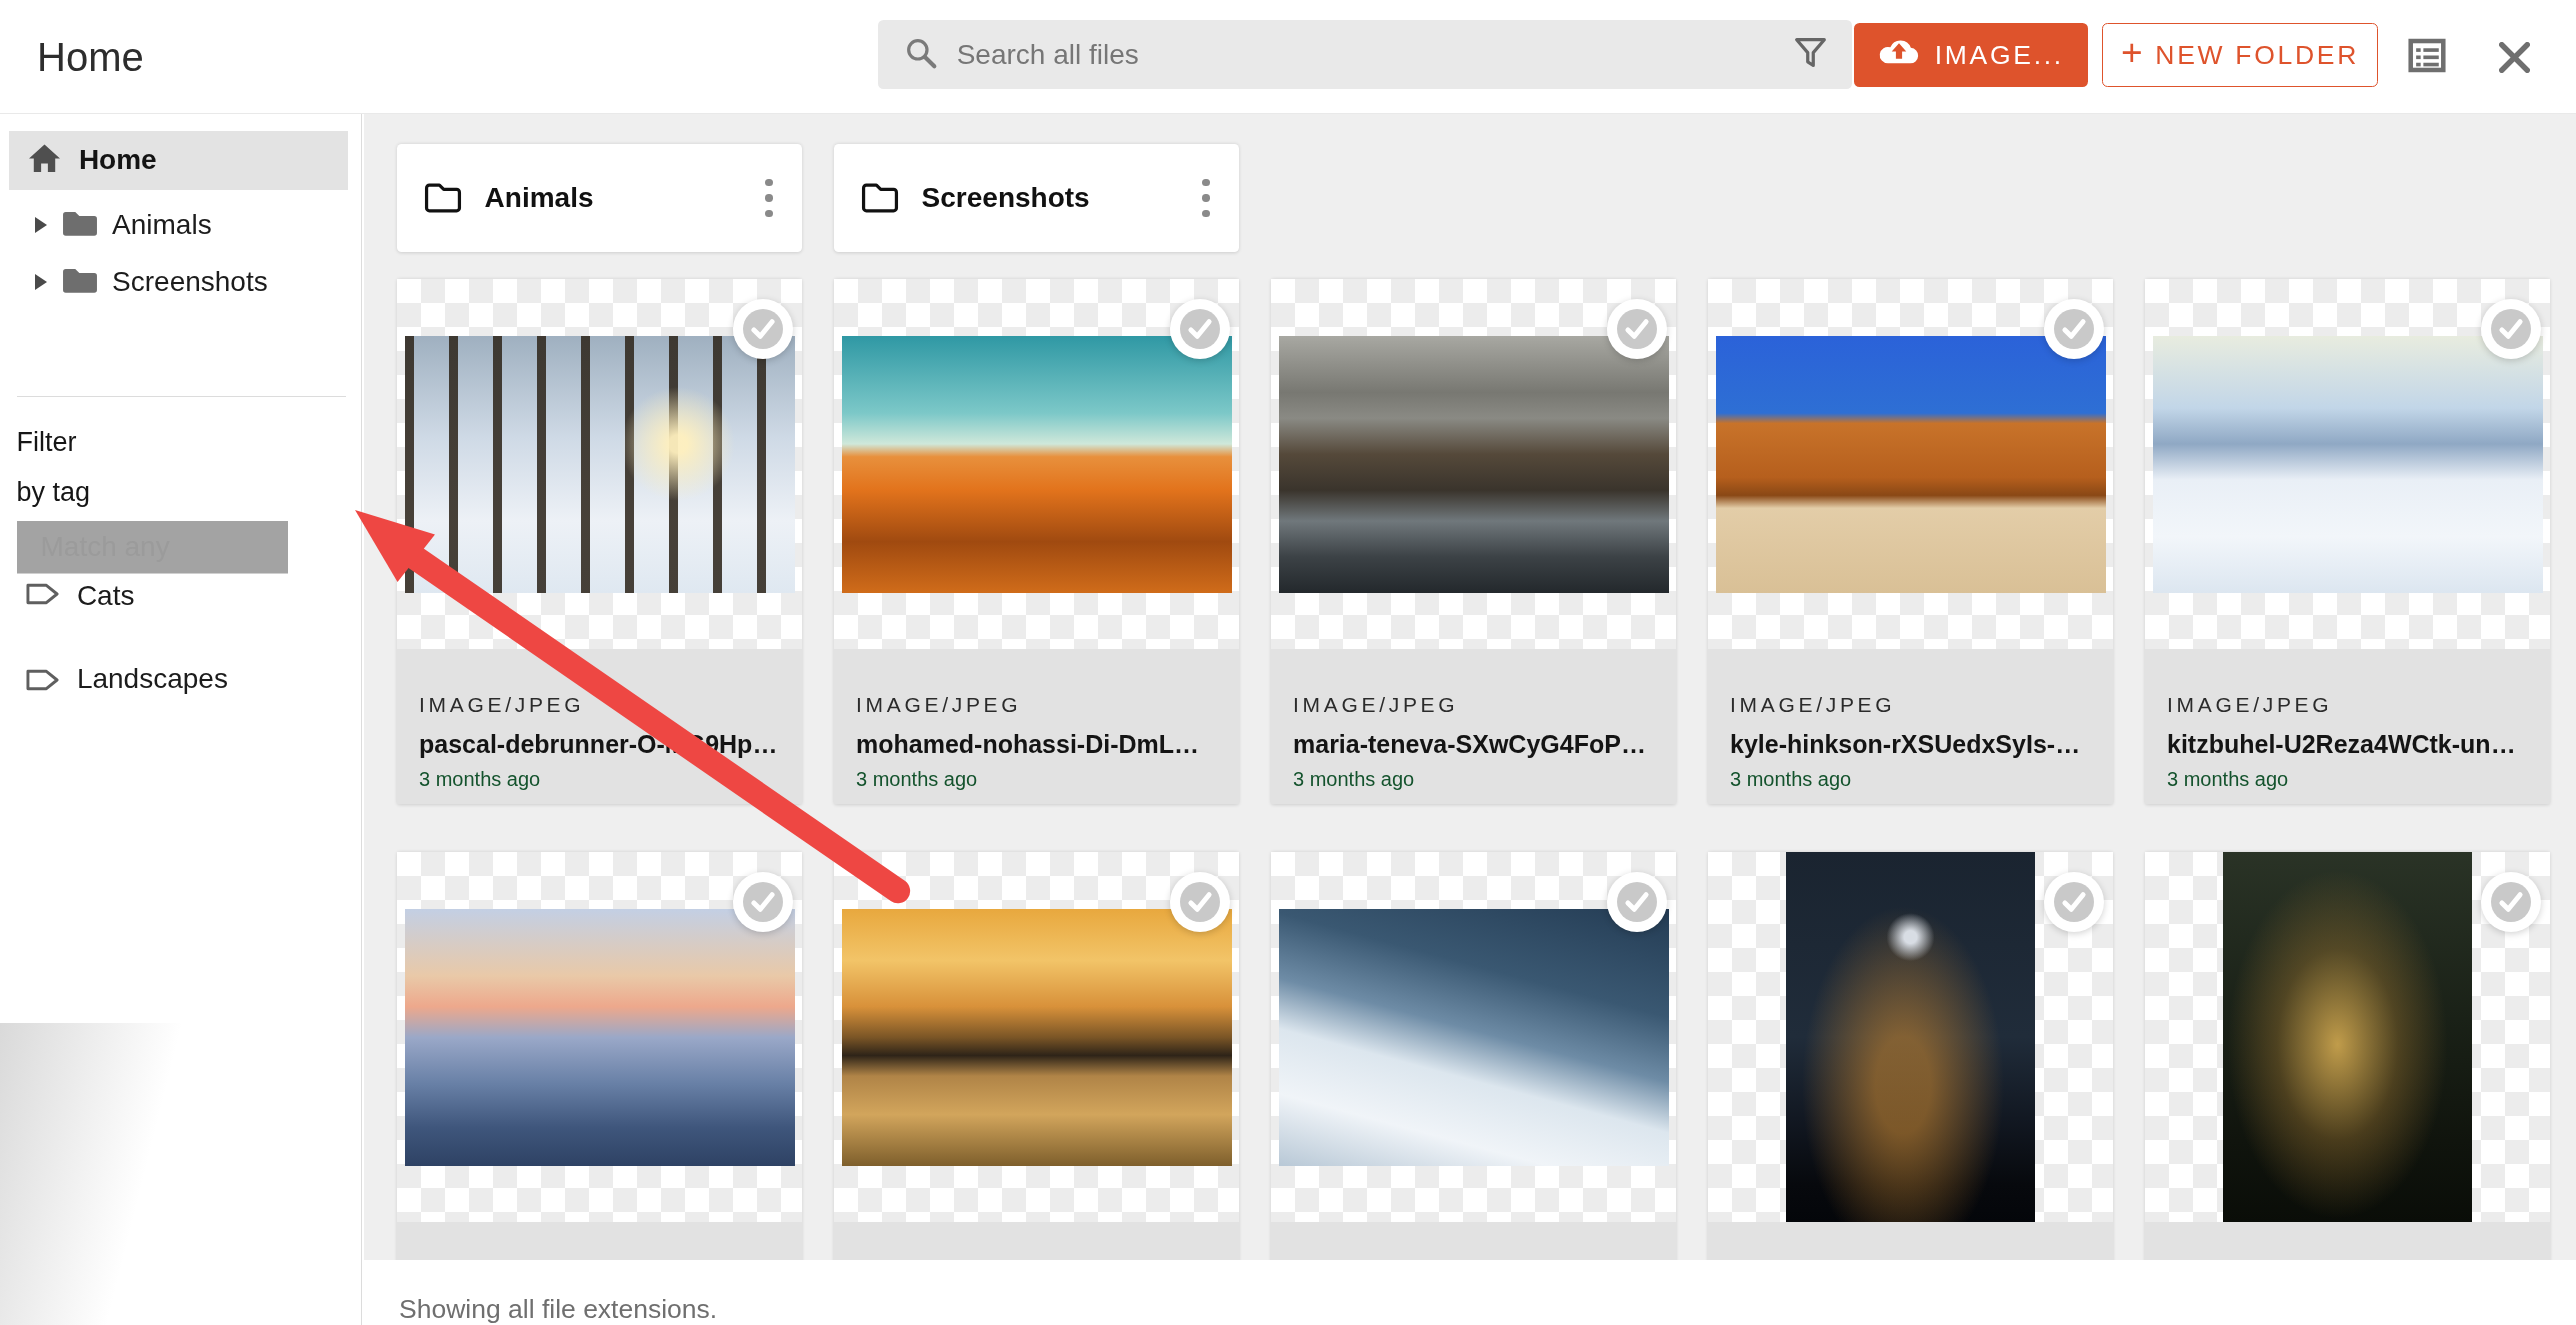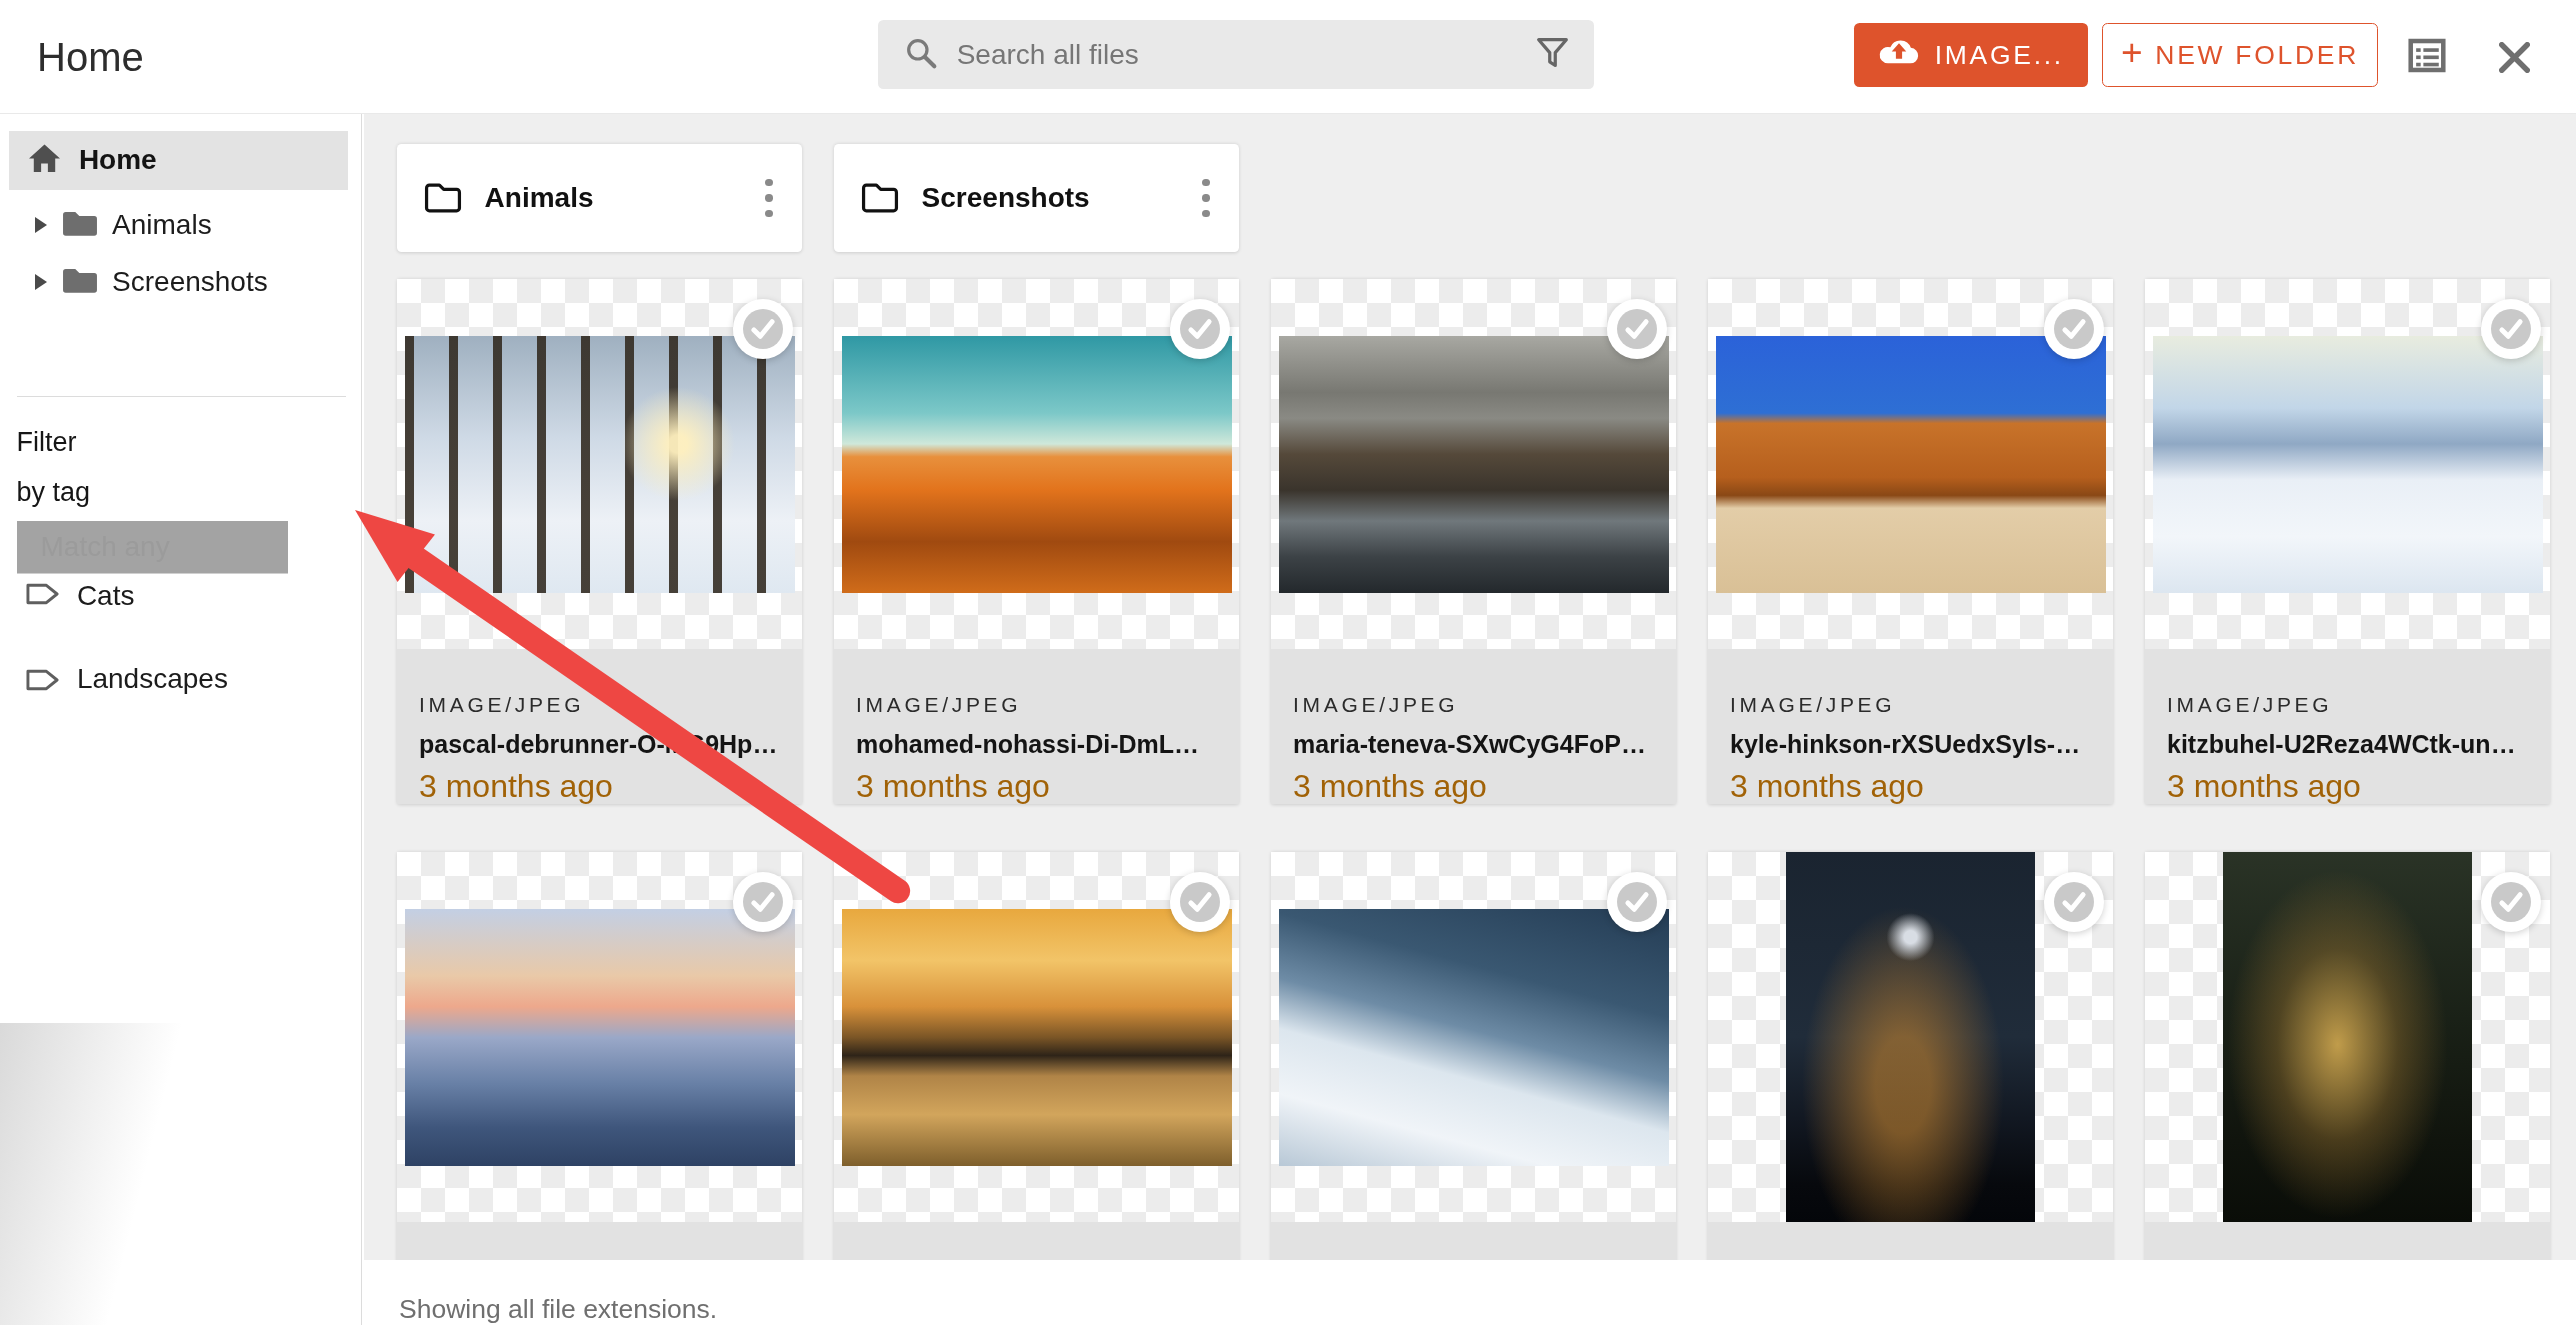--- a/index.html
+++ b/index.html
@@ -7,21 +7,21 @@
   body {
     font-family:"Liberation Sans","DejaVu Sans",sans-serif;
     background:#ffffff; color:#1f1f1f; position:relative;
   }
 
   
   .header { position:absolute; top:0; left:0; right:0; height:114px; background:#fff;
             border-bottom:0.9px solid #e9e9e9; z-index:20; }
   .page-title { position:absolute; left:37px; top:35px; font-size:40px; font-weight:400; color:#2d2d2d; }
 
-  .search-bar { position:absolute; left:878px; top:20px; width:716px; height:69px;
+  .search-bar { position:absolute; left:878px; top:20px; width:974px; height:69px;
                 background:#e9e9e9; border-radius:5.5px; display:flex; align-items:center; }
   .search-bar svg { flex:0 0 auto; }
   .search-icon-wrap { margin-left:27.4px; }
   .search-input { flex:1; height:100%; border:none; outline:none; background:transparent;
                   font-family:inherit; font-size:28px; color:#333; padding-left:18.3px; }
   .search-input::placeholder { color:#767676; opacity:1; }
   .funnel-wrap { margin-right:24px; cursor:pointer; }
 
   .btn { position:absolute; top:23px; height:64px; border-radius:5.5px; display:flex;
          align-items:center; justify-content:center; cursor:pointer; font-size:26.5px;
@@ -98,21 +98,21 @@
            background:#fff; box-shadow:0 1.8px 7.3px rgba(0,0,0,.18); display:flex; align-items:center;
            justify-content:center; cursor:pointer; }
   .check-inner { width:40px; height:40px; border-radius:50%; background:#c9c9c9; display:flex;
                  align-items:center; justify-content:center; }
 
   .meta { position:absolute; left:0; right:0; top:370px; bottom:0; background:#e2e2e2;
           padding:44px 22px 0 22px; }
   .f-type { font-size:21px; letter-spacing:3.7px; color:#2b2b2b; }
   .f-name { font-size:25px; font-weight:700; color:#141414; margin-top:12.8px; white-space:nowrap;
             overflow:hidden; text-overflow:ellipsis; }
-  .f-age { font-size:32px; color:#a16207; margin-top:9.1px; }
+  .f-age { font-size:20px; color:#14532d; margin-top:9.1px; }
 
   
   .t-snowy-forest .pic { background:
       radial-gradient(circle at 70% 42%, rgba(255,240,190,.95) 0 9.1px, rgba(255,240,190,0) 57px),
       repeating-linear-gradient(90deg, rgba(48,40,30,.88) 0 9.1px, rgba(48,40,30,0) 9.1px 44px),
       linear-gradient(180deg,#9fb0c0 0%,#cfdae6 40%,#edf1f6 72%,#dfe8f1 100%); }
   .t-teal-desert-dunes .pic { background:
       linear-gradient(180deg,#2f98a4 0%,#7cc8c8 30%,#cfe8da 42%,#e8903c 47%,#e2731c 60%,#a04a10 80%,#d06c1a 100%); }
   .t-fjord-river-clouds .pic { background:
       linear-gradient(180deg,#a8a8a2 0%,#787872 22%,#8a8a84 32%,#55493a 46%,#3a342c 60%,#70787c 72%,#3c4246 86%,#23282c 100%); }

